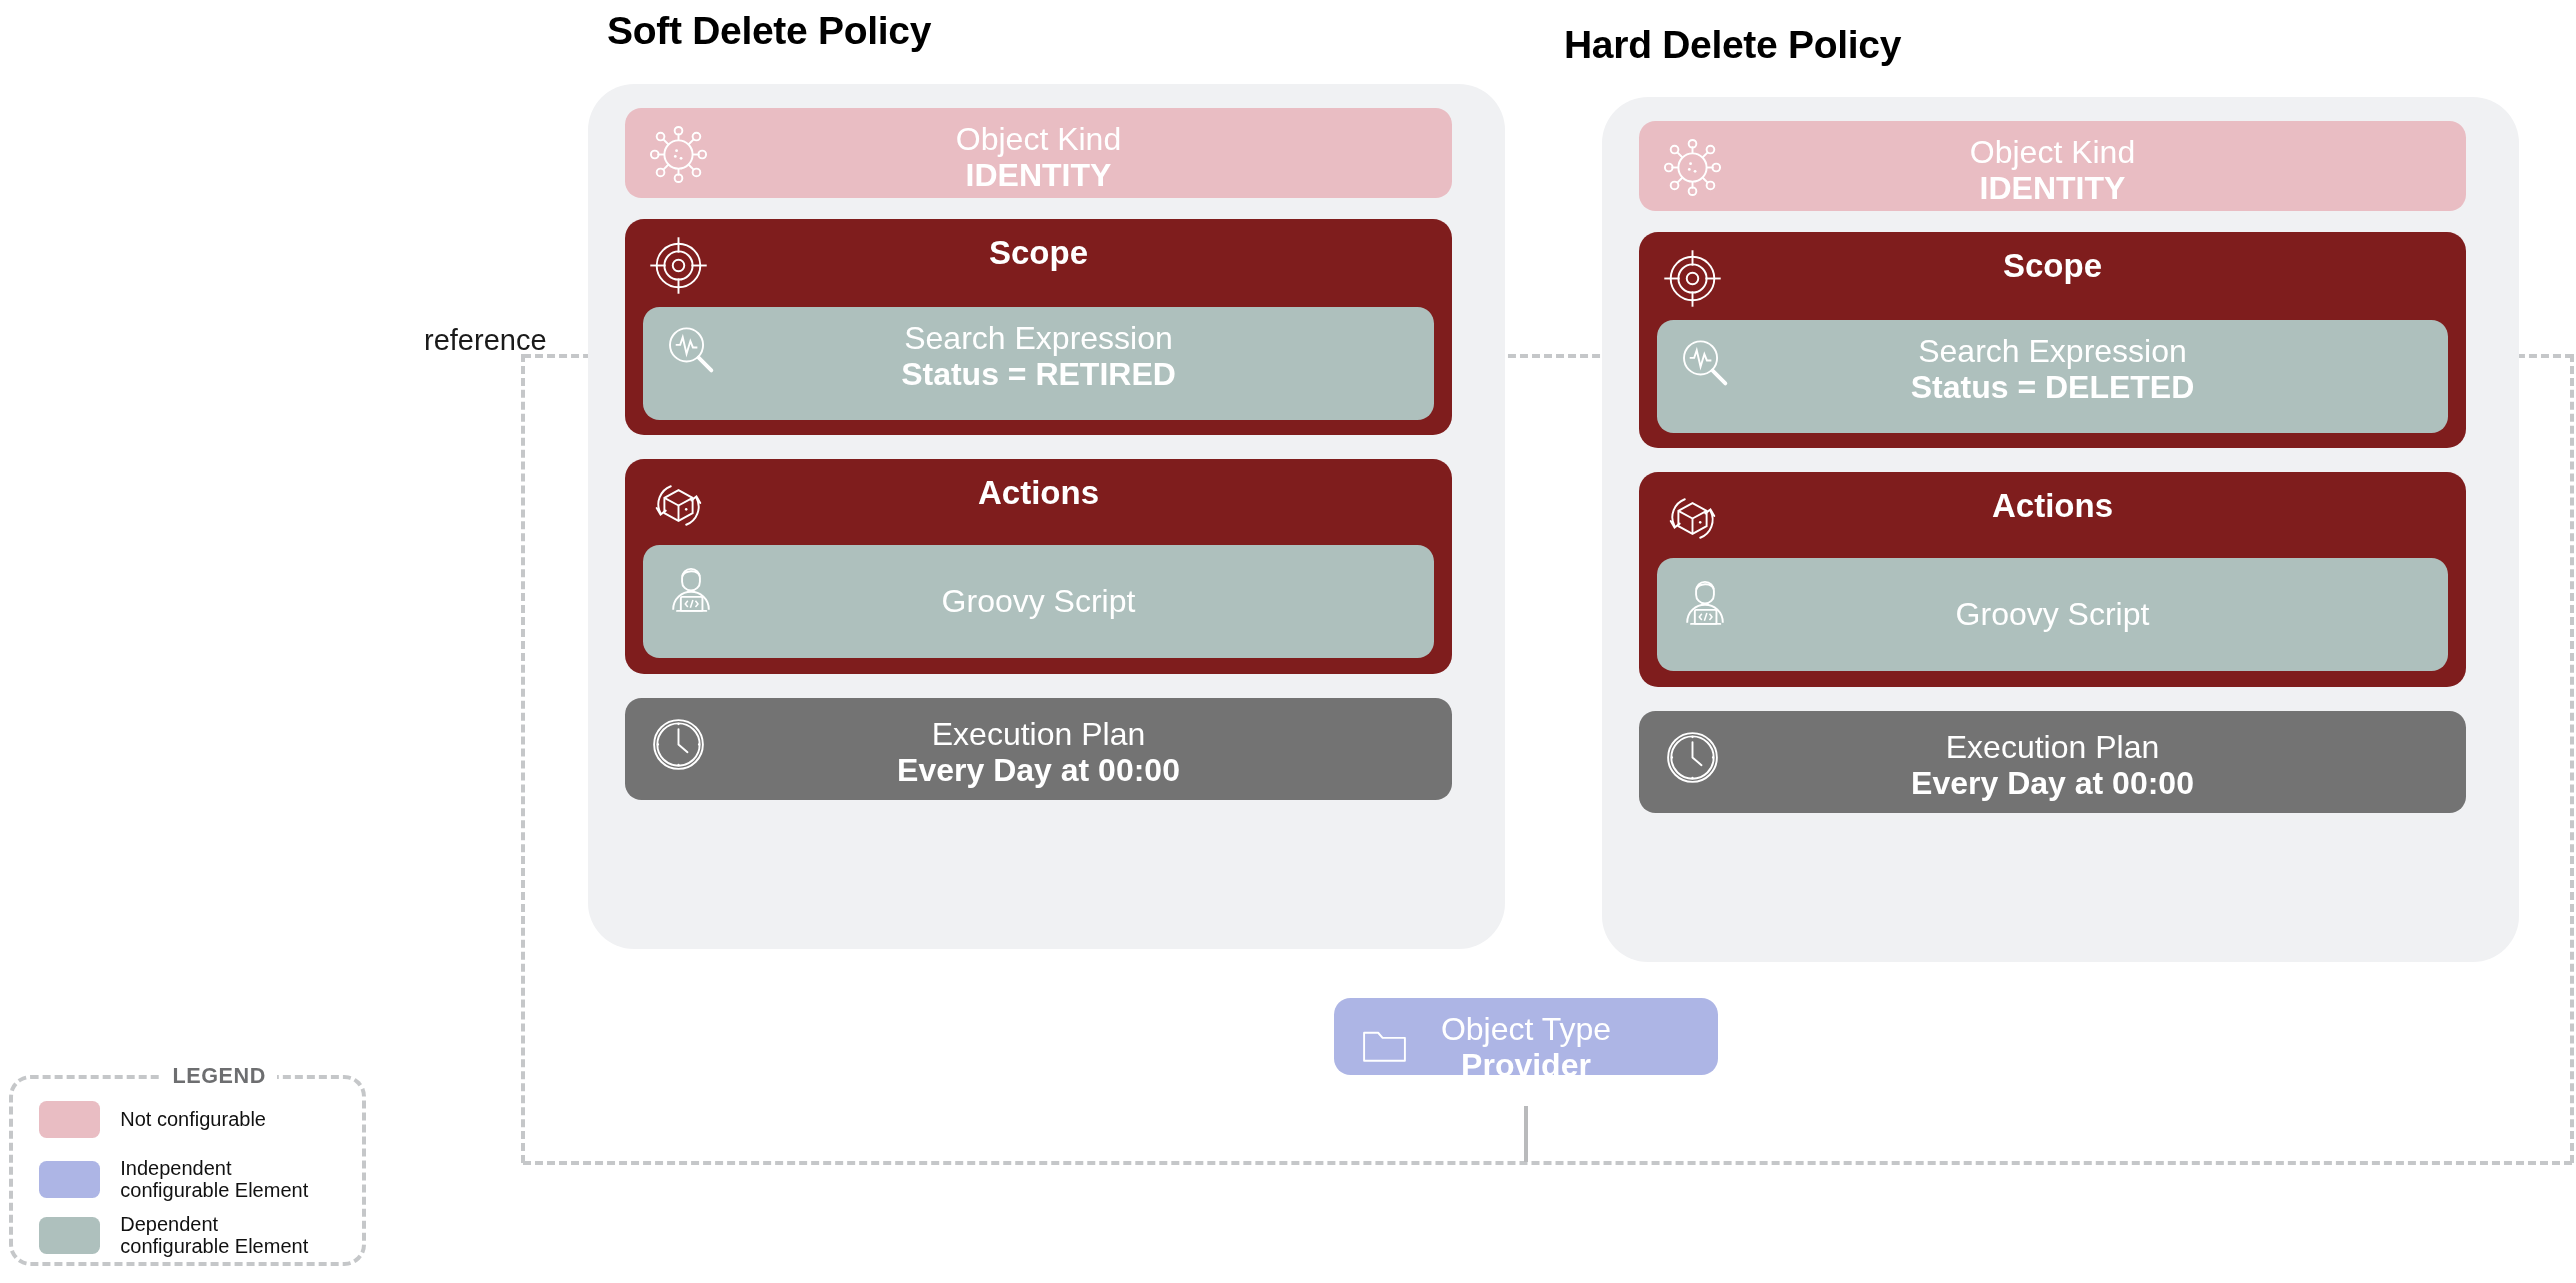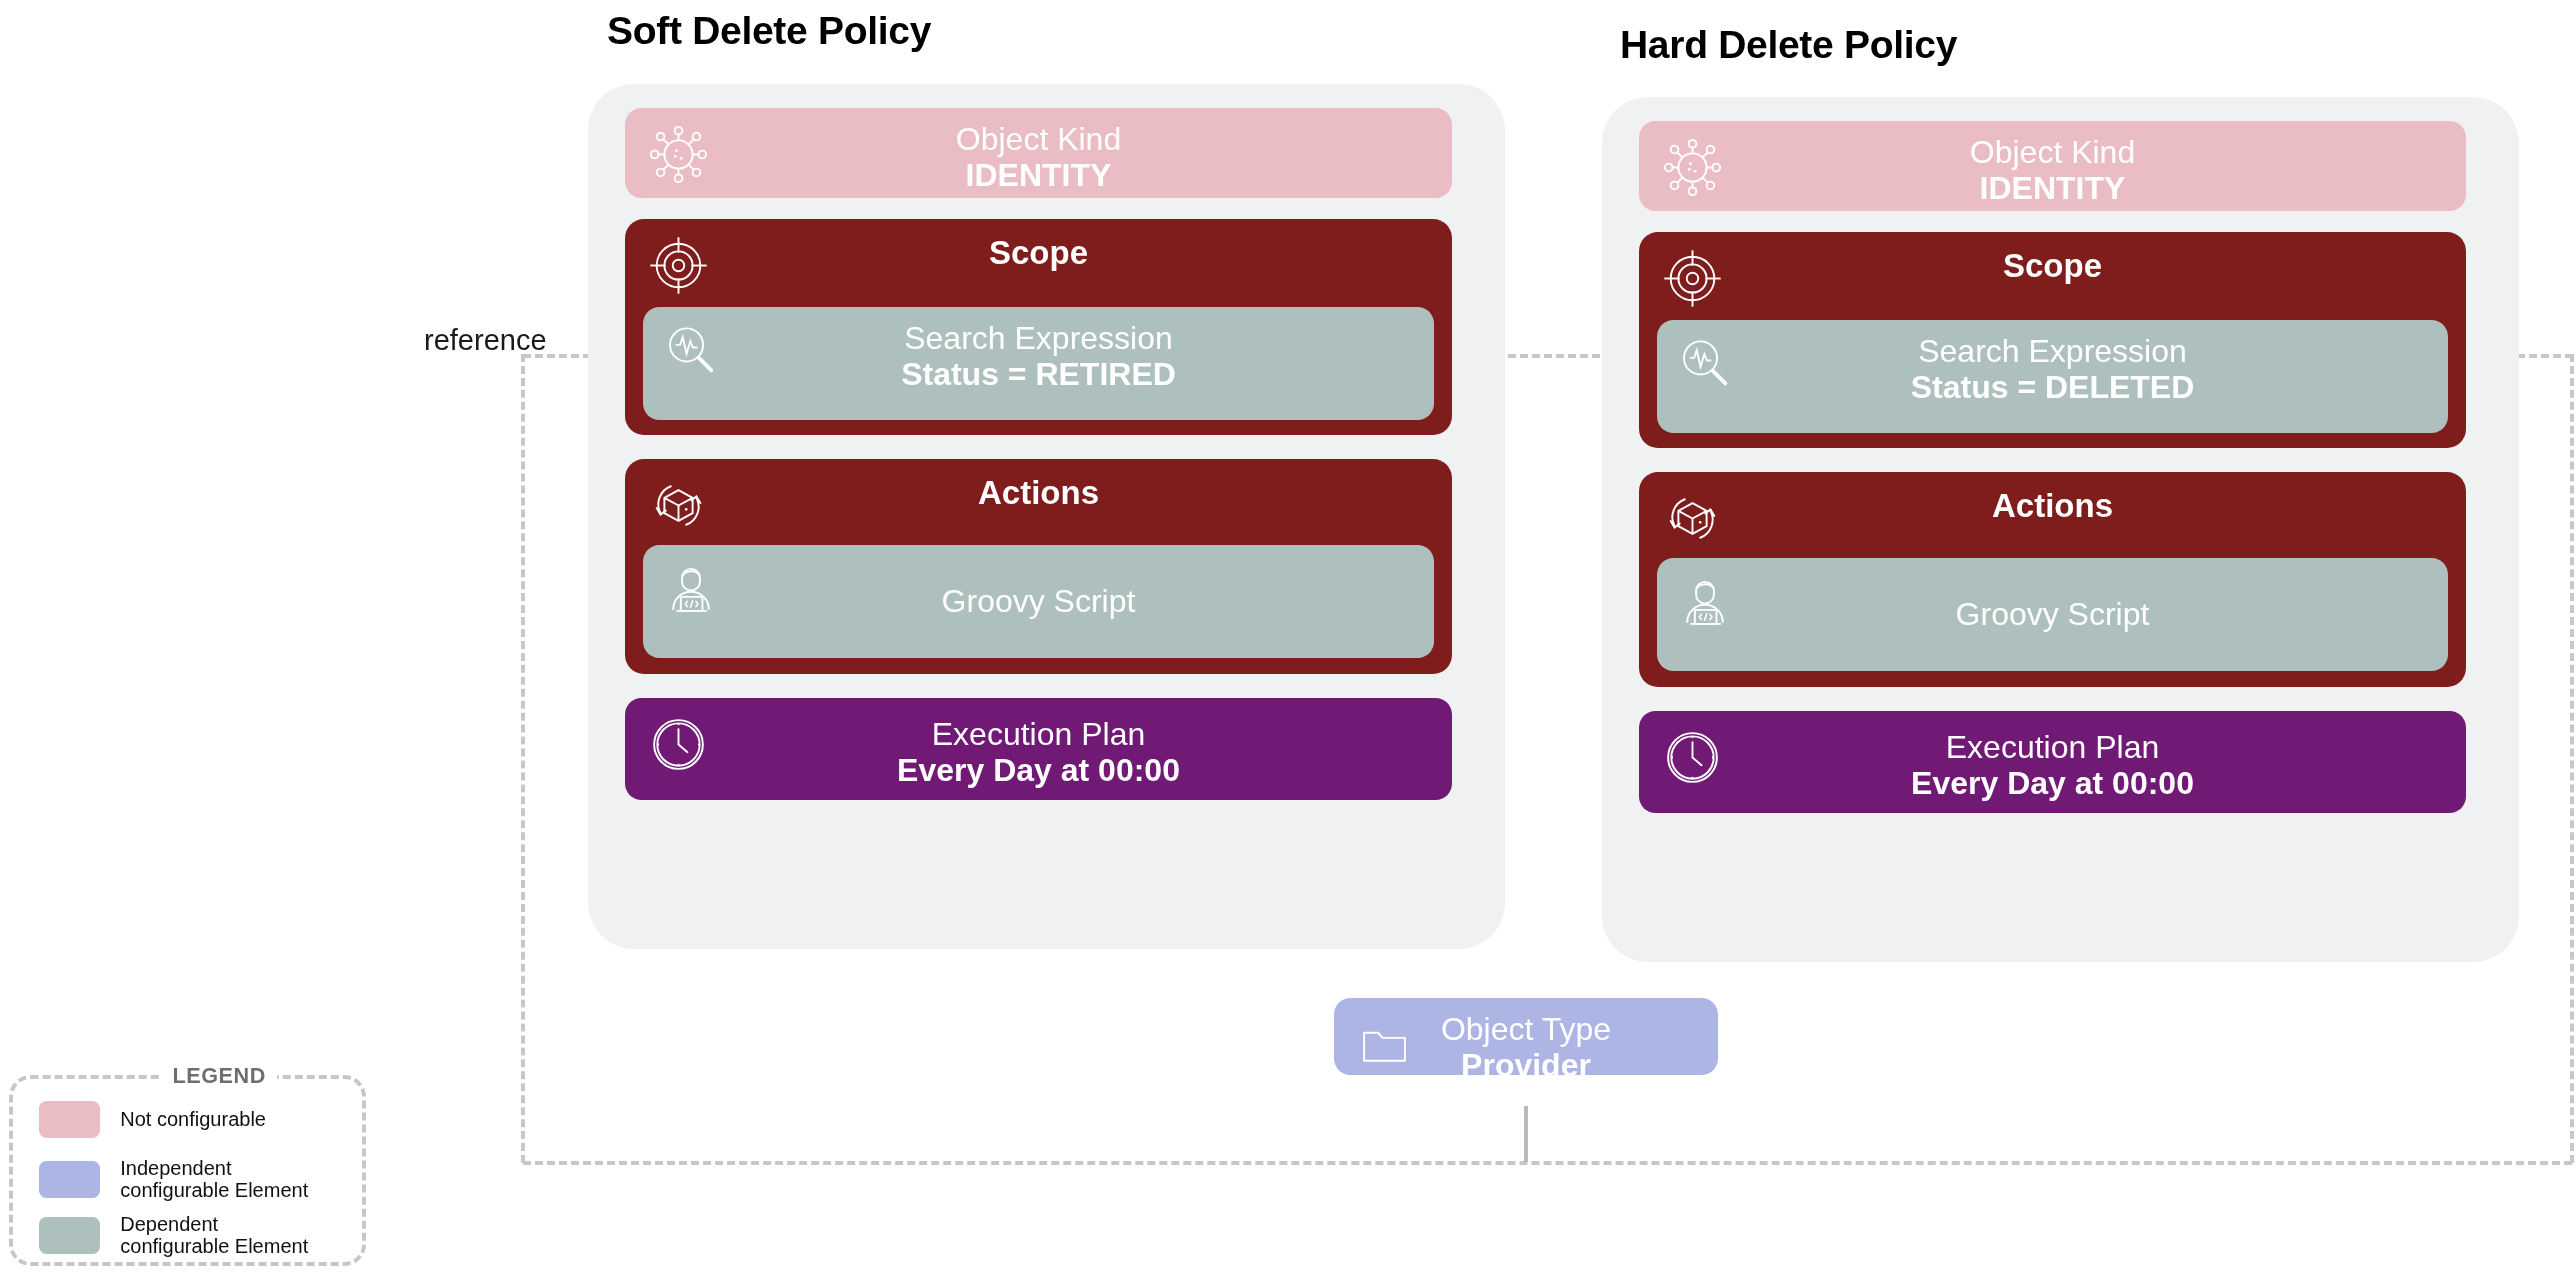--- a/index.html
+++ b/index.html
@@ -9,21 +9,21 @@
     overflow:hidden;
   }
   .stage{position:absolute;left:0;top:0;width:2576px;height:1283px;}
 
   
   .col-title{
     position:absolute;font-size:39px;font-weight:bold;color:#000000;
     letter-spacing:-0.3px;white-space:nowrap;
   }
   #title-soft{left:607px;top:9px;}
-  #title-hard{left:1620px;top:23px;}
+  #title-hard{left:1564px;top:23px;}
 
   
   .ref-label{
     position:absolute;left:424px;top:324px;font-size:29px;color:#1a1a1a;
     white-space:nowrap;
   }
   .ref-h-top{
     position:absolute;left:523px;top:354px;width:2050px;height:0;
     border-top:4.5px dashed #c5c7c9;
   }
@@ -81,21 +81,21 @@
 
   
   .card-inner{
     position:absolute;background:#aec0bd;border-radius:16.5px;
   }
   .card-inner .card-icon{left:20.3px;top:15.3px;width:56px;height:56px;}
   .card-inner .card-icon svg{width:56px;height:56px;}
 
   
   .card-exec{
-    background:#701a75;height:102px;
+    background:#737373;height:102px;
   }
 
   
   #card-provider{
     position:absolute;left:1334px;top:998px;width:384px;height:77px;
     background:#adb5e5;border-radius:16.5px;
   }
   #card-provider .card-icon{left:25.4px;top:21.6px;width:51px;height:51px;}
   #card-provider .card-icon svg{width:51px;height:51px;}
   #card-provider .card-text{top:14px;}

